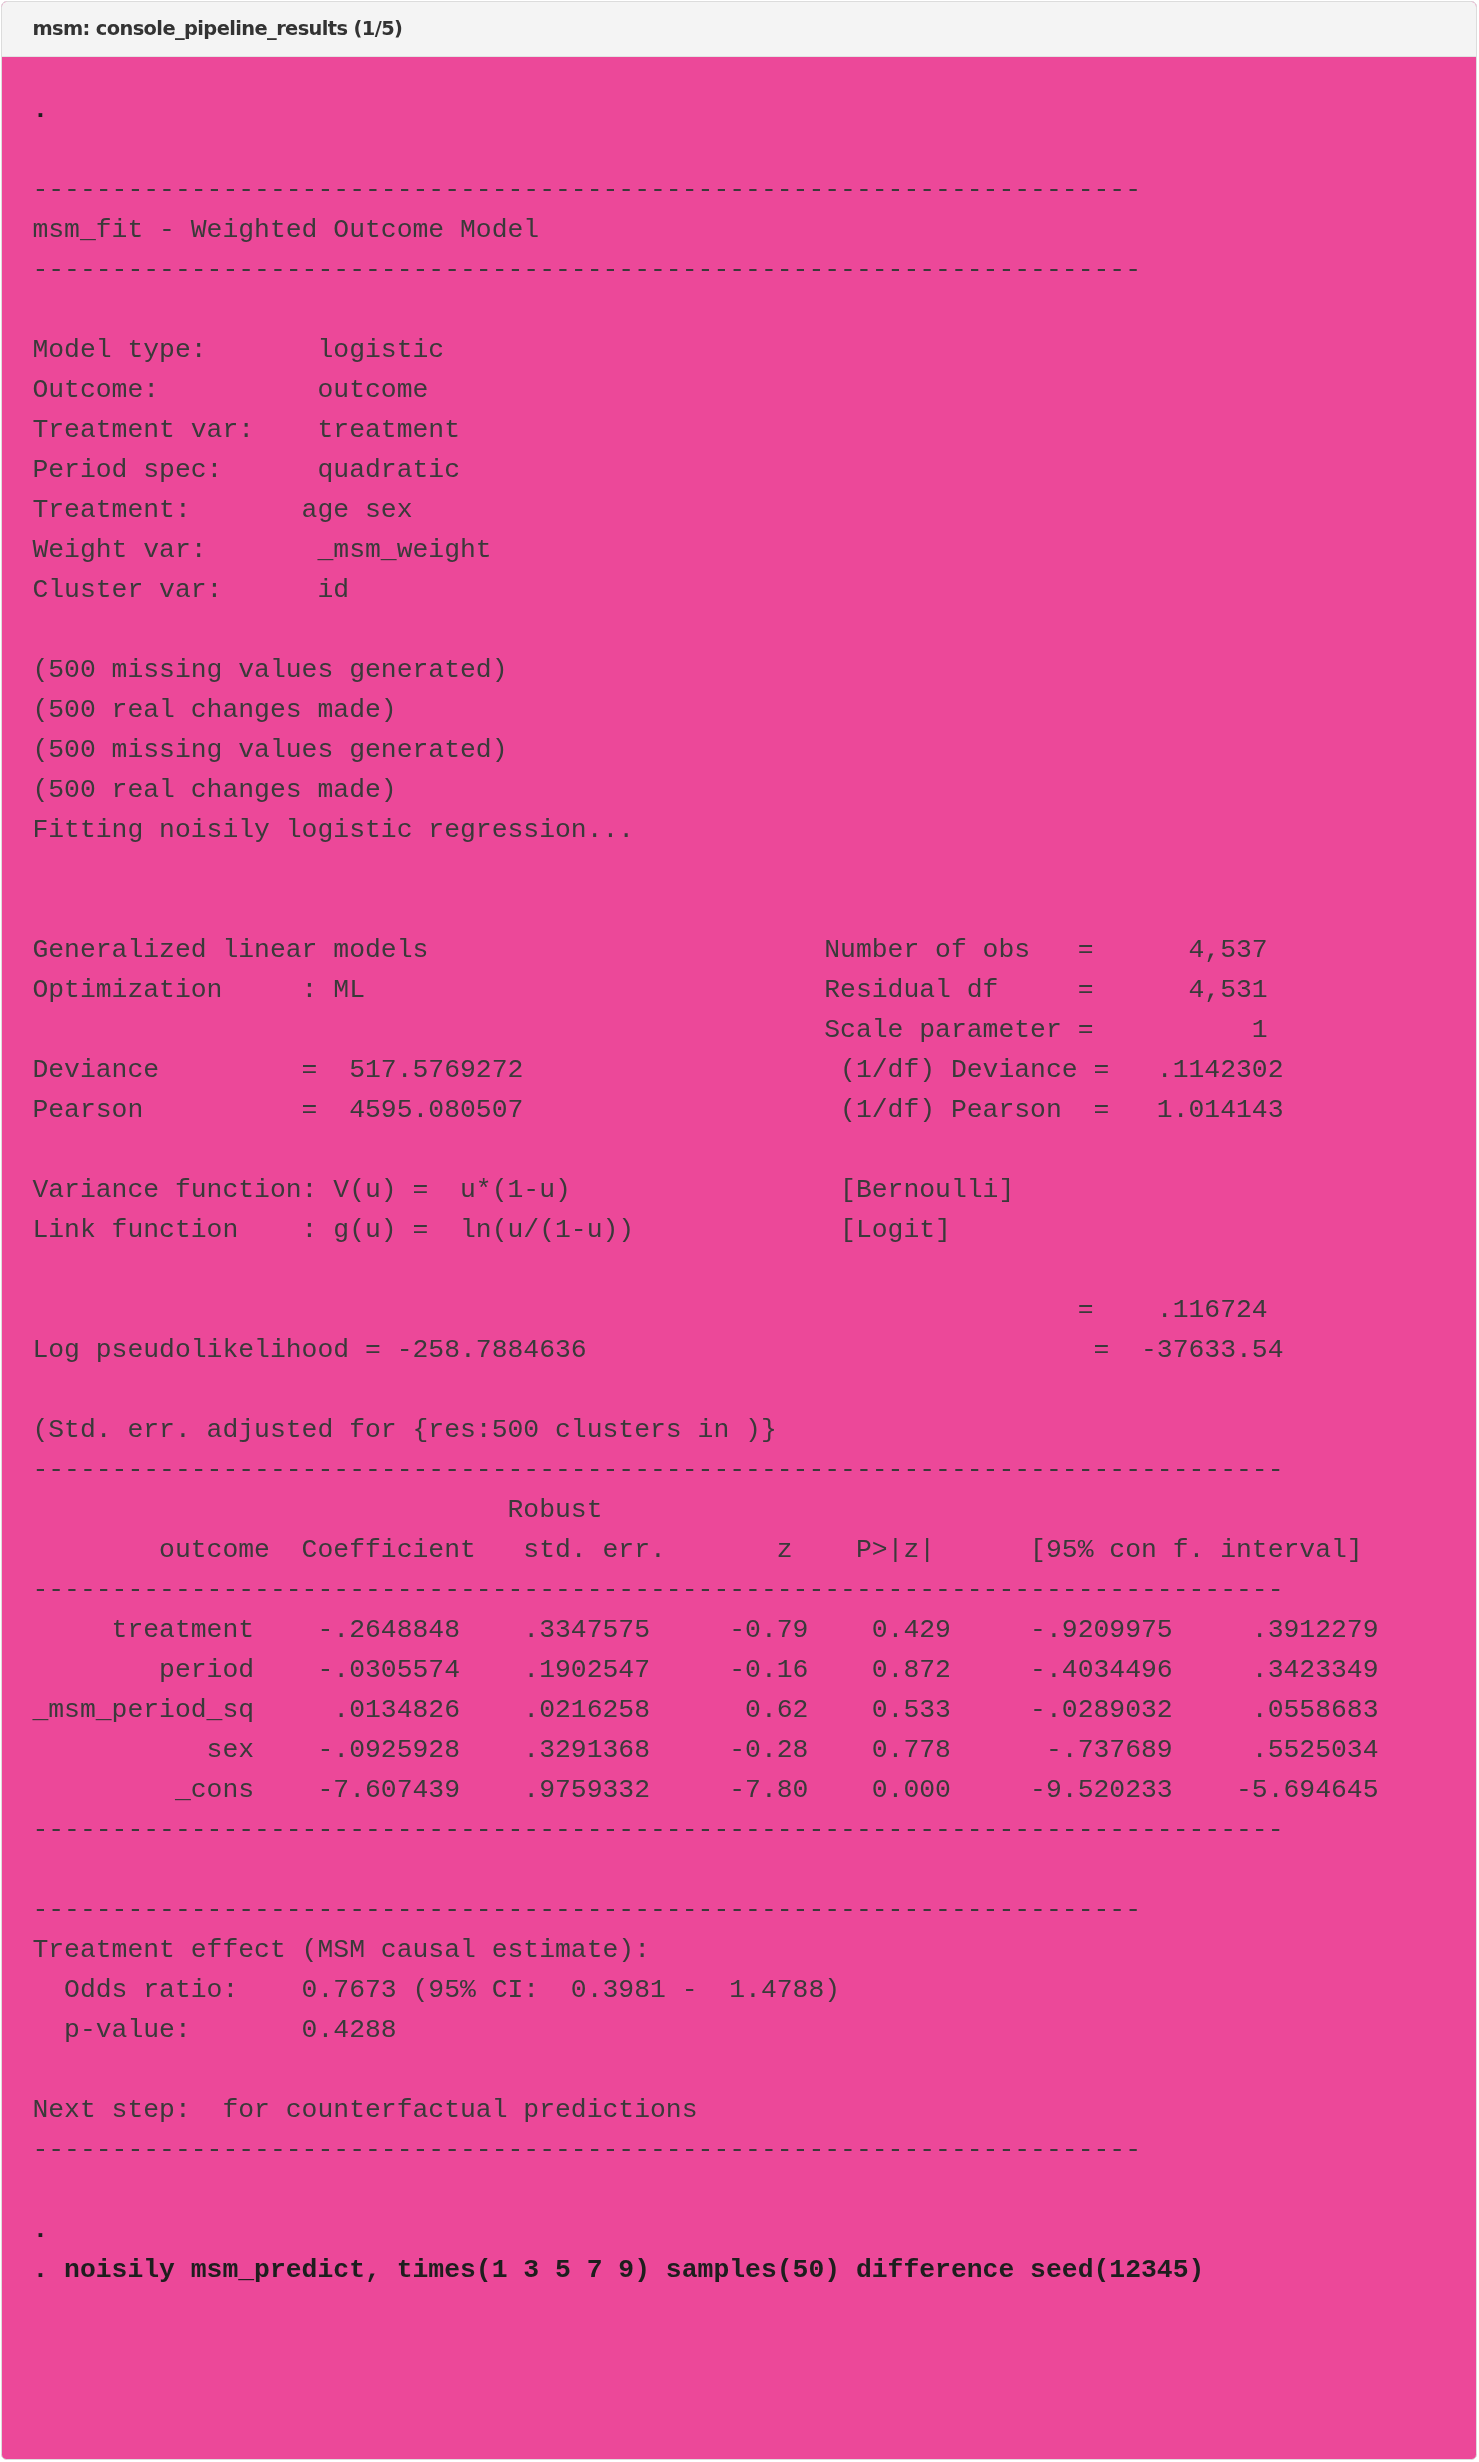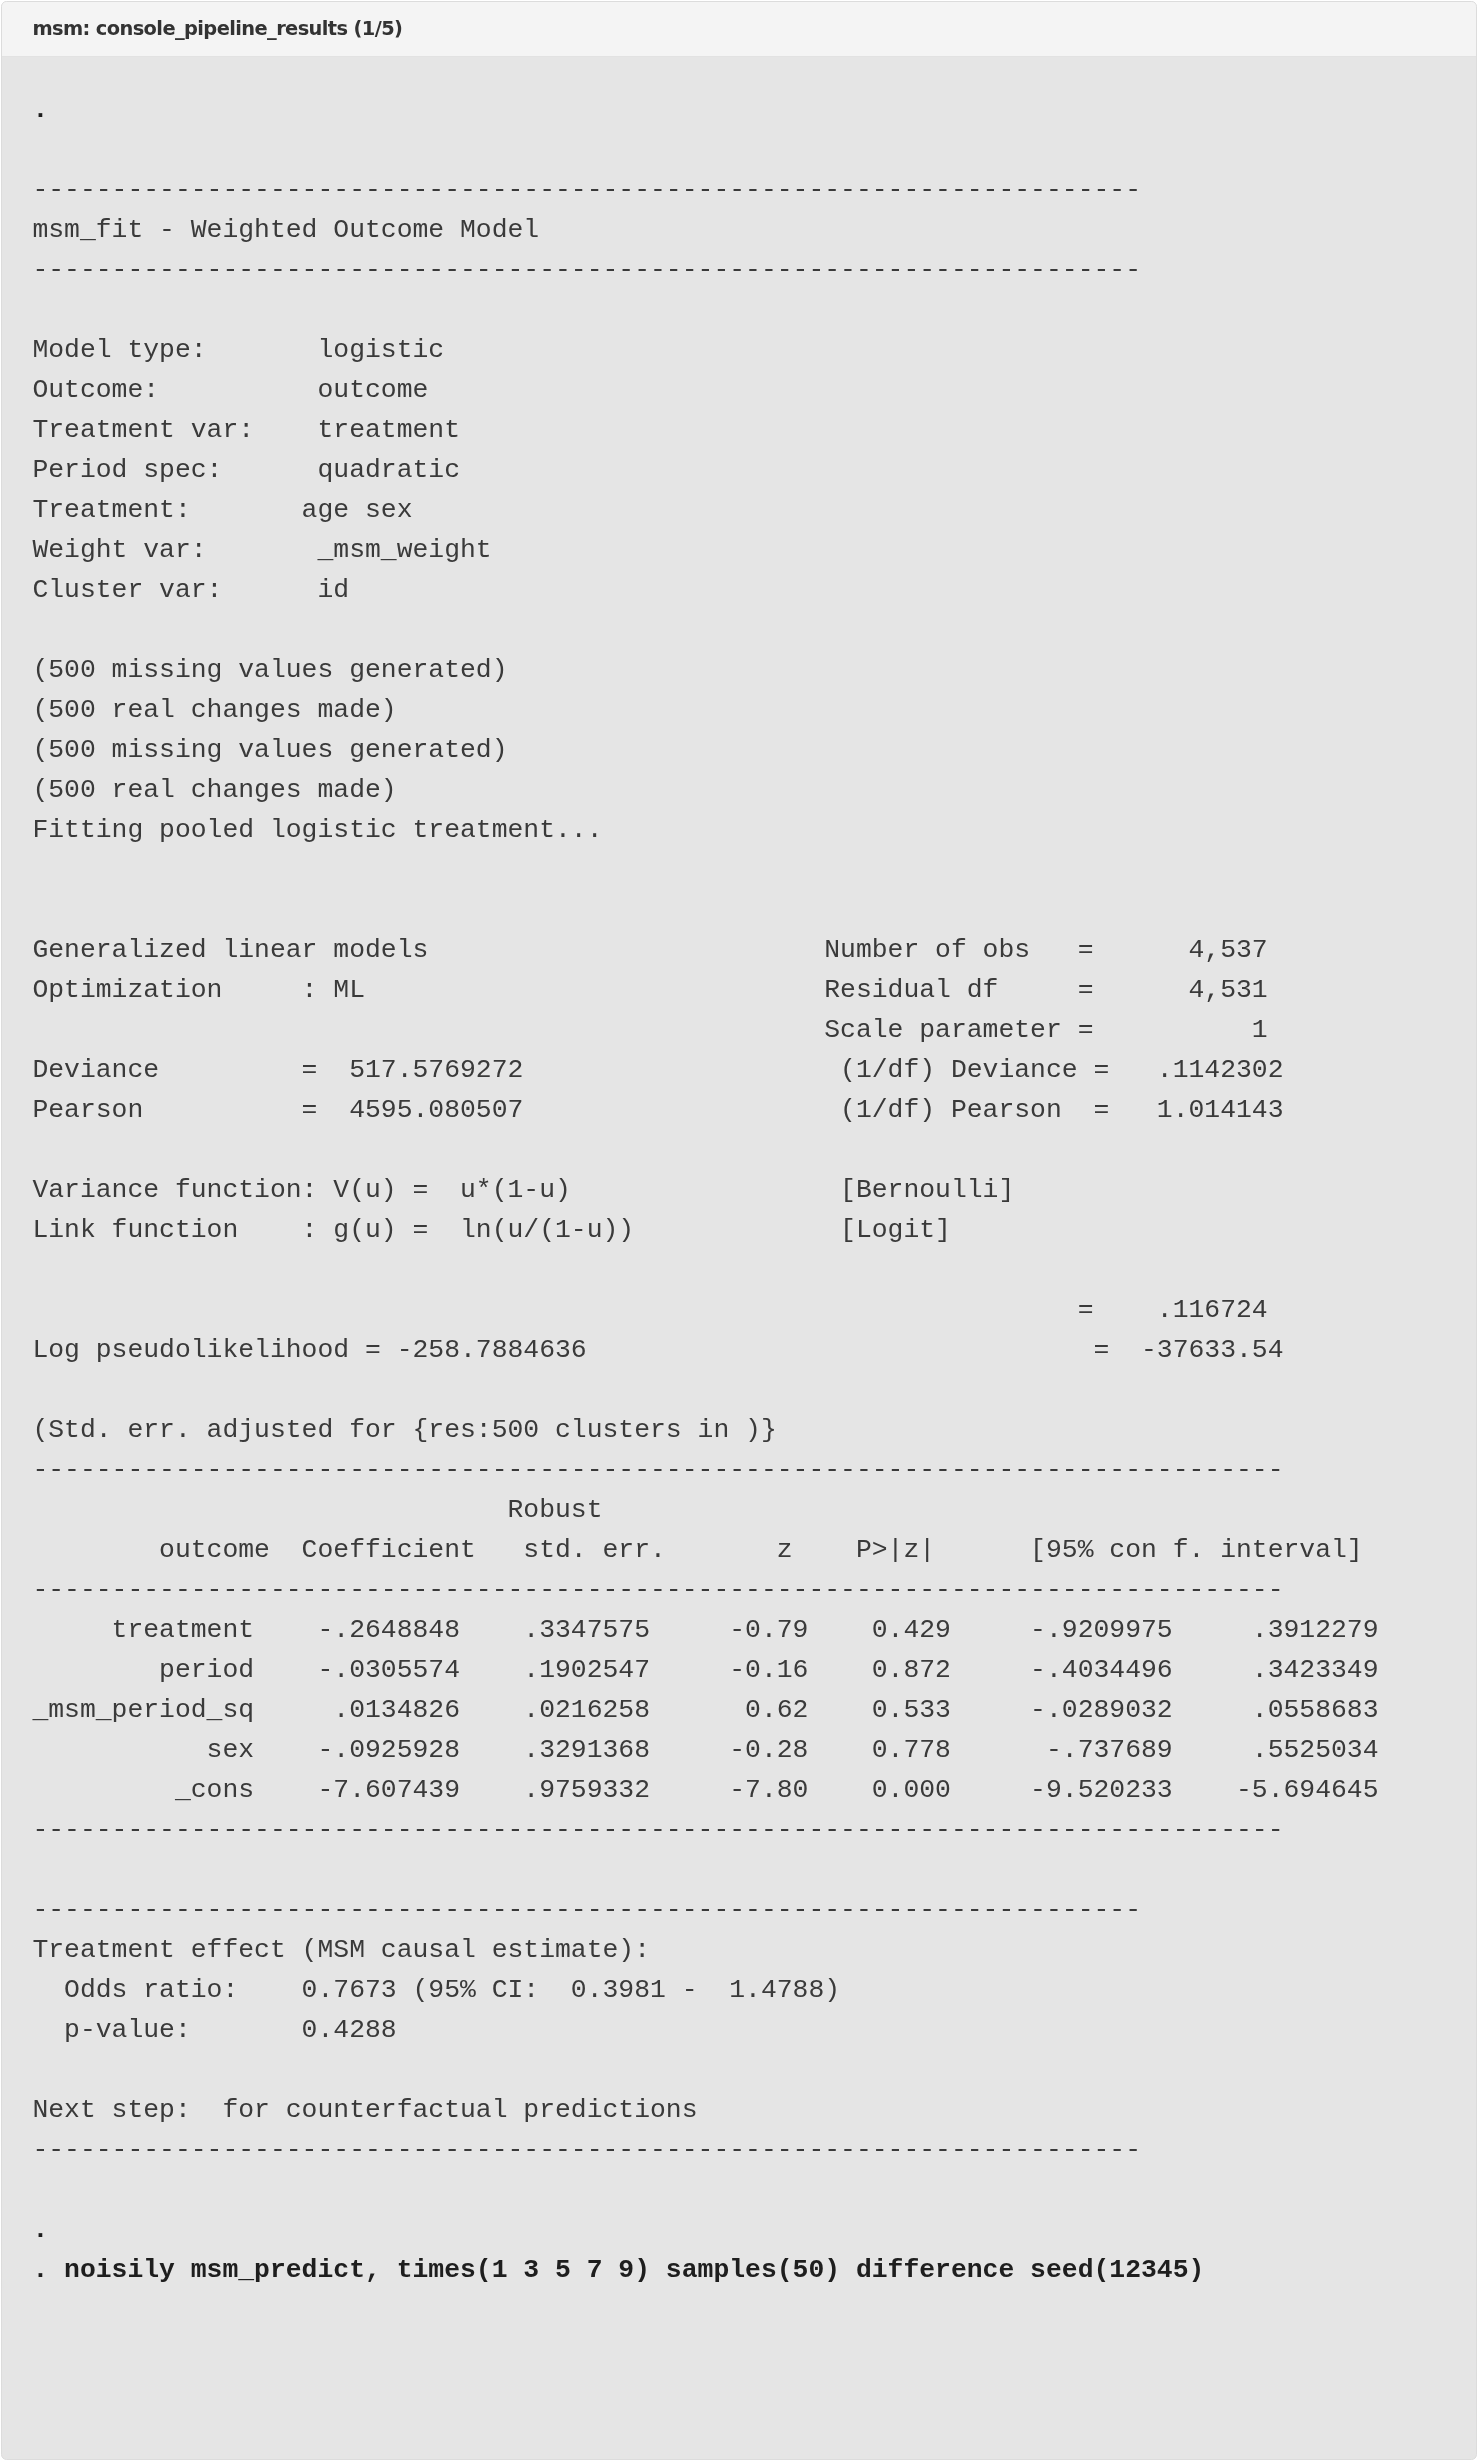--- a/index.html
+++ b/index.html
@@ -1,19 +1,19 @@
 <!DOCTYPE html>
 <html style="font-size:15px"><head>
 <meta charset="utf-8">
 <style>
   html, body { margin: 0; padding: 0; background: #ffffff; }
   body { width: 1479px; height: 2462px; overflow: hidden; position: relative; }
   .panel {
     position: absolute; left: 0.9px; top: 0.9px; width: 1476px; height: 2459px;
-    border: 0.9px solid #dcdcdc; border-radius: 5.5px; background: #e5e5e5;
+    border: 0.9px solid #dcdcdc; border-radius: 5.5px; background: #ec4899;
     box-sizing: border-box; overflow: hidden;
   }
   .panel-header {
     height: 55px; background: #f4f4f4; border-bottom: 1.8px solid #e2e2e2;
     box-sizing: border-box; padding-left: 30.5px; display: flex; align-items: center;
   }
   .panel-title {
     font-family: "DejaVu Sans", sans-serif; font-weight: bold; font-size: 19.4px;
     color: #333333; letter-spacing: -0.6px;
   }
@@ -44,21 +44,21 @@
       <div class="line">Treatment var:    treatment</div>
       <div class="line">Period spec:      quadratic</div>
       <div class="line">Treatment:       age sex</div>
       <div class="line">Weight var:       _msm_weight</div>
       <div class="line">Cluster var:      id</div>
       <div class="line"></div>
       <div class="line">(500 missing values generated)</div>
       <div class="line">(500 real changes made)</div>
       <div class="line">(500 missing values generated)</div>
       <div class="line">(500 real changes made)</div>
-      <div class="line">Fitting pooled logistic treatment...</div>
+      <div class="line">Fitting noisily logistic regression...</div>
       <div class="line"></div>
       <div class="line"></div>
       <div class="line">Generalized linear models                         Number of obs   =      4,537</div>
       <div class="line">Optimization     : ML                             Residual df     =      4,531</div>
       <div class="line">                                                  Scale parameter =          1</div>
       <div class="line">Deviance         =  517.5769272                    (1/df) Deviance =   .1142302</div>
       <div class="line">Pearson          =  4595.080507                    (1/df) Pearson  =   1.014143</div>
       <div class="line"></div>
       <div class="line">Variance function: V(u) =  u*(1-u)                 [Bernoulli]</div>
       <div class="line">Link function    : g(u) =  ln(u/(1-u))             [Logit]</div>

